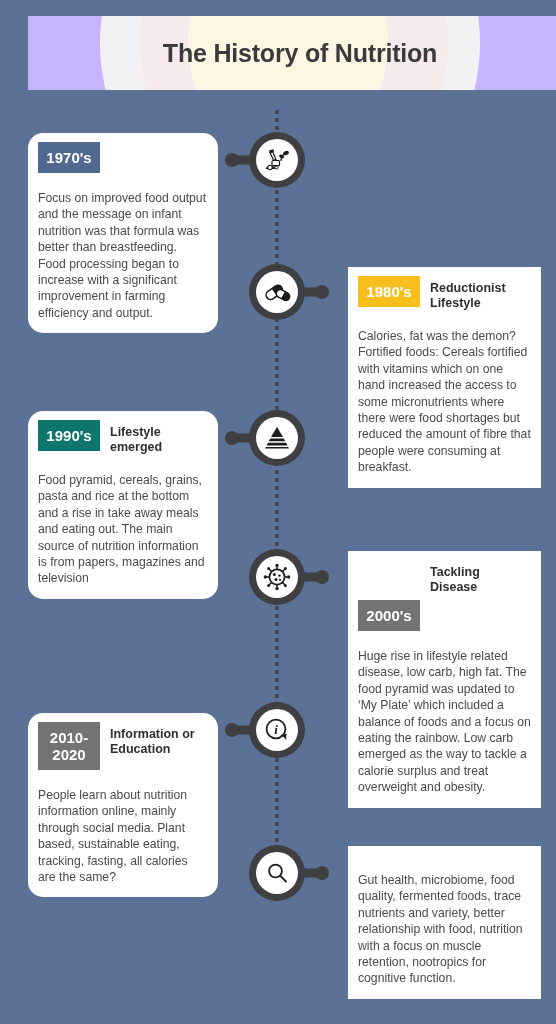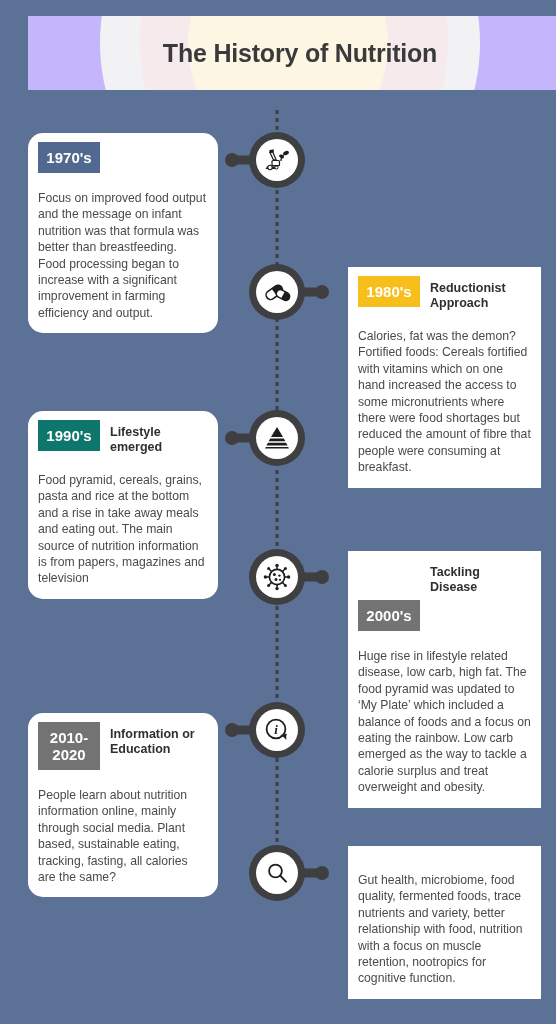--- a/index.html
+++ b/index.html
@@ -226,21 +226,21 @@
         <ellipse cx="22" cy="5" rx="3" ry="2" transform="rotate(-25 22 5)"></ellipse>
         <ellipse cx="17.6" cy="8.4" rx="2.6" ry="1.7" transform="rotate(25 17.6 8.4)"></ellipse>
       </svg>
     </div>
   </div>
 
   <div class="card right" style="top:267px;">
     <div class="card-head">
       <div class="badge" style="background:#f8bf1c;">1980's</div>
       <div class="card-title">Reductionist
-Approach</div>
+Lifestyle</div>
     </div>
     <div class="card-body">Calories, fat was the demon? Fortified foods: Cereals fortified with vitamins which on one hand increased the access to some micronutrients where there were food shortages but reduced the amount of fibre that people were consuming at breakfast.</div>
   </div>
   <div class="node right-nub" style="top:264px;">
     <div class="neck"></div>
     <div class="nub"></div>
     <div class="node-disc"></div>
     <div class="node-inner">
       <svg width="28" height="22" viewBox="0 0 28 22">
         <g transform="rotate(-35 11 11)">

